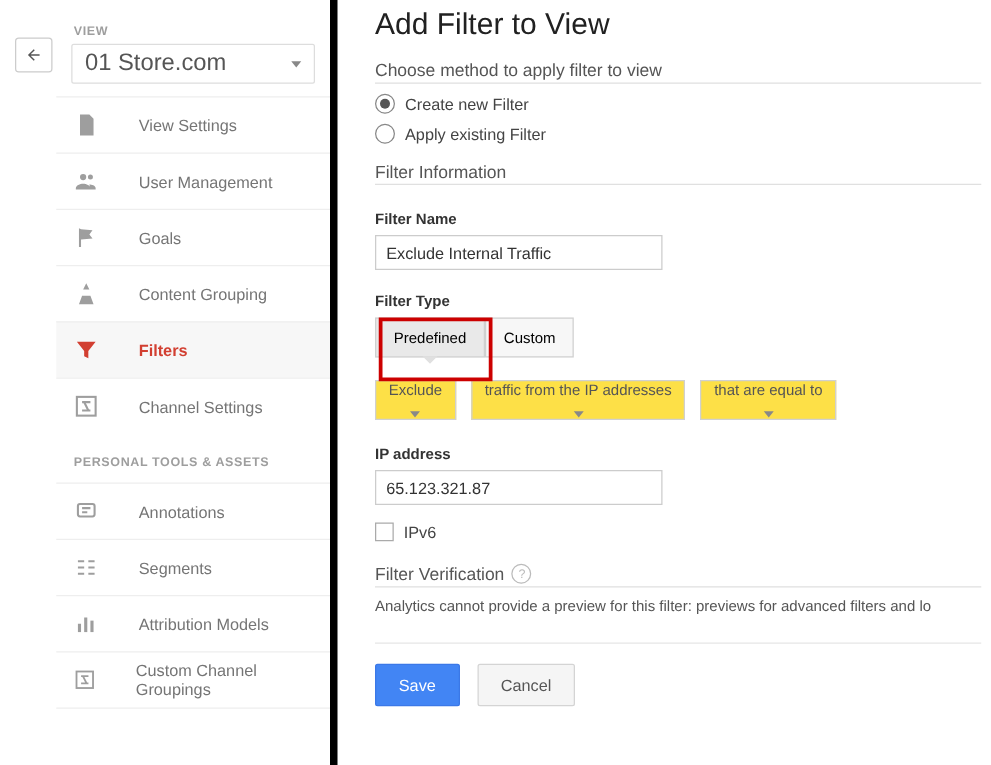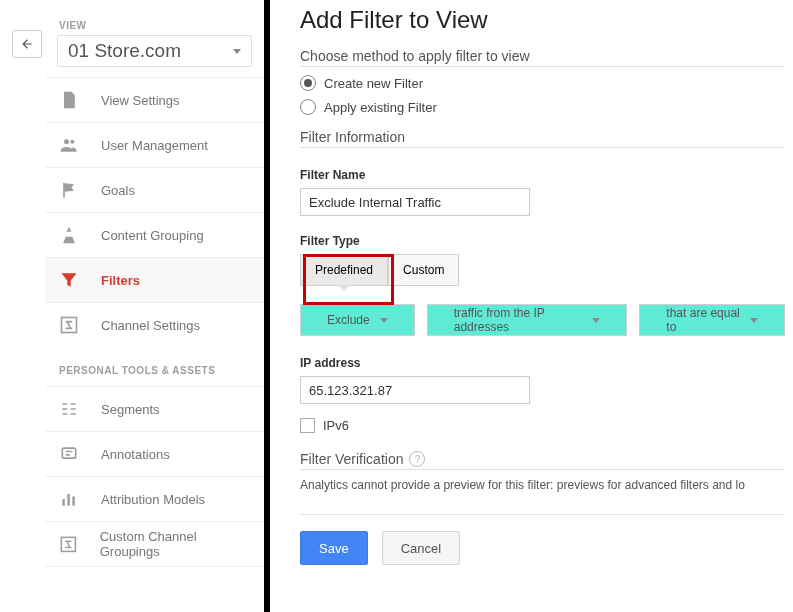--- a/index.html
+++ b/index.html
@@ -3,21 +3,21 @@
 <meta charset="utf-8">
 <style>
   html,body{margin:0;padding:0;font-family:Arial,Helvetica,sans-serif;font-size:13px;color:#333;background:#fff;}
   .app{display:flex;width:793px;height:612px;overflow:hidden;position:relative;}
   .back-btn{position:absolute;left:12px;top:30px;width:28px;height:26px;border:1px solid #ccc;border-radius:3px;display:flex;align-items:center;justify-content:center;background:#fff;cursor:pointer;}
   .back-btn svg{width:16px;height:14px;}
   .side{width:225px;min-width:225px;margin-left:45px;border-right:6px solid #000000;padding-top:20px;box-sizing:border-box;}
   .view-label{font-size:10px;color:#9e9e9e;font-weight:bold;letter-spacing:.5px;padding:0 14px;}
   .view-select{margin:4px 12px 10px;height:30px;border:1px solid #ddd;border-radius:2px;display:flex;align-items:center;justify-content:space-between;padding:0 10px;cursor:pointer;font-size:19px;color:#555;}
   .view-select .caret{width:0;height:0;border-left:4px solid transparent;border-right:4px solid transparent;border-top:5px solid #888;}
-  .nav-item{display:flex;align-items:center;height:44px;padding:0 14px;border-top:1px solid #eee;color:#757575;cursor:pointer;font-size:13px;gap:22px;}
+  .nav-item{display:flex;align-items:center;height:44px;padding:0 14px;border-top:1px solid #eee;color:#757575;cursor:pointer;font-size:13px;gap:32px;}
   .nav-item:last-child{border-bottom:1px solid #eee;}
   .nav-item.active{color:#d23f31;background:#f7f7f7;font-weight:bold;}
   .nav-icon{width:20px;height:20px;display:flex;align-items:center;justify-content:center;}
   .nav-icon svg{fill:#9e9e9e;}
   .nav-item.active .nav-icon svg{fill:#d23f31;}
   .section-label{font-size:10px;font-weight:bold;color:#9e9e9e;letter-spacing:.5px;padding:18px 14px 10px;}
   .main{flex:1;padding:0 8px 0 30px;box-sizing:border-box;overflow:hidden;}
   h1{font-size:24px;font-weight:normal;color:#212121;margin:6px 0 14px;}
   .section-head{font-size:14px;color:#555;border-bottom:1px solid #e0e0e0;padding-bottom:2px;margin:0 0 8px;display:flex;align-items:center;gap:6px;}
   .radio-row{display:flex;align-items:center;gap:8px;margin:8px 0;font-size:13px;color:#444;cursor:pointer;}
@@ -25,21 +25,21 @@
   .radio.checked::after{content:"";width:8px;height:8px;background:#555;border-radius:50%;}
   .field-label{font-size:12px;font-weight:bold;color:#333;margin:20px 0 6px;}
   .text-input{width:230px;height:28px;border:1px solid #ccc;padding:0 8px;font-size:13px;color:#333;box-sizing:border-box;}
   .tabs{display:flex;margin:6px 0 8px;position:relative;}
   .tab{height:30px;padding:0 14px;display:flex;align-items:center;border:1px solid #d0d0d0;font-size:12px;color:#000000;cursor:pointer;background:#f7f7f7;}
   .tab.active{background:#e9e9e9;}
   .tab.pointer{position:relative;}
   .tab.pointer::after{content:"";position:absolute;left:50%;bottom:-6px;margin-left:-6px;width:0;height:0;border-left:6px solid transparent;border-right:6px solid transparent;border-top:6px solid #e0e0e0;}
   .hl-box{position:absolute;border:3px solid #c00;pointer-events:none;left:303px;top:254px;width:85px;height:45px;}
   .dropdown-row{display:flex;gap:12px;margin:18px 0 8px;}
-  .dropdown{height:30px;border:1px solid #d0d0d0;background:#5eead4;display:flex;align-items:center;padding:0 26px;font-size:12px;color:#555;cursor:pointer;gap:10px;}
+  .dropdown{height:30px;border:1px solid #d0d0d0;background:#fde047;display:flex;align-items:center;padding:0 10px;font-size:12px;color:#555;cursor:pointer;gap:10px;flex-direction:column;}
   .dropdown .caret{width:0;height:0;border-left:4px solid transparent;border-right:4px solid transparent;border-top:5px solid #888;}
   .checkbox-row{display:flex;align-items:center;gap:8px;margin:14px 0 18px;font-size:13px;color:#444;cursor:pointer;}
   .checkbox{width:13px;height:13px;border:1px solid #aaa;}
   .help-icon{width:14px;height:14px;border:1px solid #bbb;border-radius:50%;font-size:10px;color:#bbb;display:flex;align-items:center;justify-content:center;}
   .verify-text{font-size:12px;color:#555;margin:8px 0 18px;white-space:nowrap;}
   .divider{height:1px;background:#e6e6e6;margin:22px 0 16px;}
   .btn-row{display:flex;gap:14px;}
   .btn{height:30px;padding:1px 18px;display:flex;align-items:center;border-radius:2px;font-size:13px;cursor:pointer;}
   .btn-primary{background:#4285f4;color:#fff;border:1px solid #3b78e7;}
   .btn-secondary{background:#f5f5f5;color:#555;border:1px solid #d4d4d4;}
@@ -111,33 +111,33 @@
             <path d="M10 8l4 8" stroke="#9e9e9e" stroke-width="2"></path>
           </svg>
         </span>
       <span>Channel Settings</span>
     </div>
 
     <div class="section-label">PERSONAL TOOLS &amp; ASSETS</div>
     <div class="nav-item">
       <span class="nav-icon">
           <svg viewBox="0 0 24 24">
-            <path d="M4 6h6M4 12h6M4 18h6M14 6h6M14 12h6M14 18h6" stroke="#9e9e9e" stroke-width="2"></path>
-          </svg>
-        </span>
-      <span>Segments</span>
-    </div>
-    <div class="nav-item">
-      <span class="nav-icon">
-          <svg viewBox="0 0 24 24">
             <rect x="4" y="5" width="16" height="12" rx="2" fill="none" stroke="#9e9e9e" stroke-width="2"></rect>
             <path d="M8 9h8M8 13h5" stroke="#9e9e9e" stroke-width="2"></path>
           </svg>
         </span>
       <span>Annotations</span>
+    </div>
+    <div class="nav-item">
+      <span class="nav-icon">
+          <svg viewBox="0 0 24 24">
+            <path d="M4 6h6M4 12h6M4 18h6M14 6h6M14 12h6M14 18h6" stroke="#9e9e9e" stroke-width="2"></path>
+          </svg>
+        </span>
+      <span>Segments</span>
     </div>
     <div class="nav-item">
       <span class="nav-icon">
           <svg viewBox="0 0 24 24">
             <rect x="4" y="12" width="3" height="8"></rect>
             <rect x="10" y="6" width="3" height="14"></rect>
             <rect x="16" y="9" width="3" height="11"></rect>
           </svg>
         </span>
       <span>Attribution Models</span>

